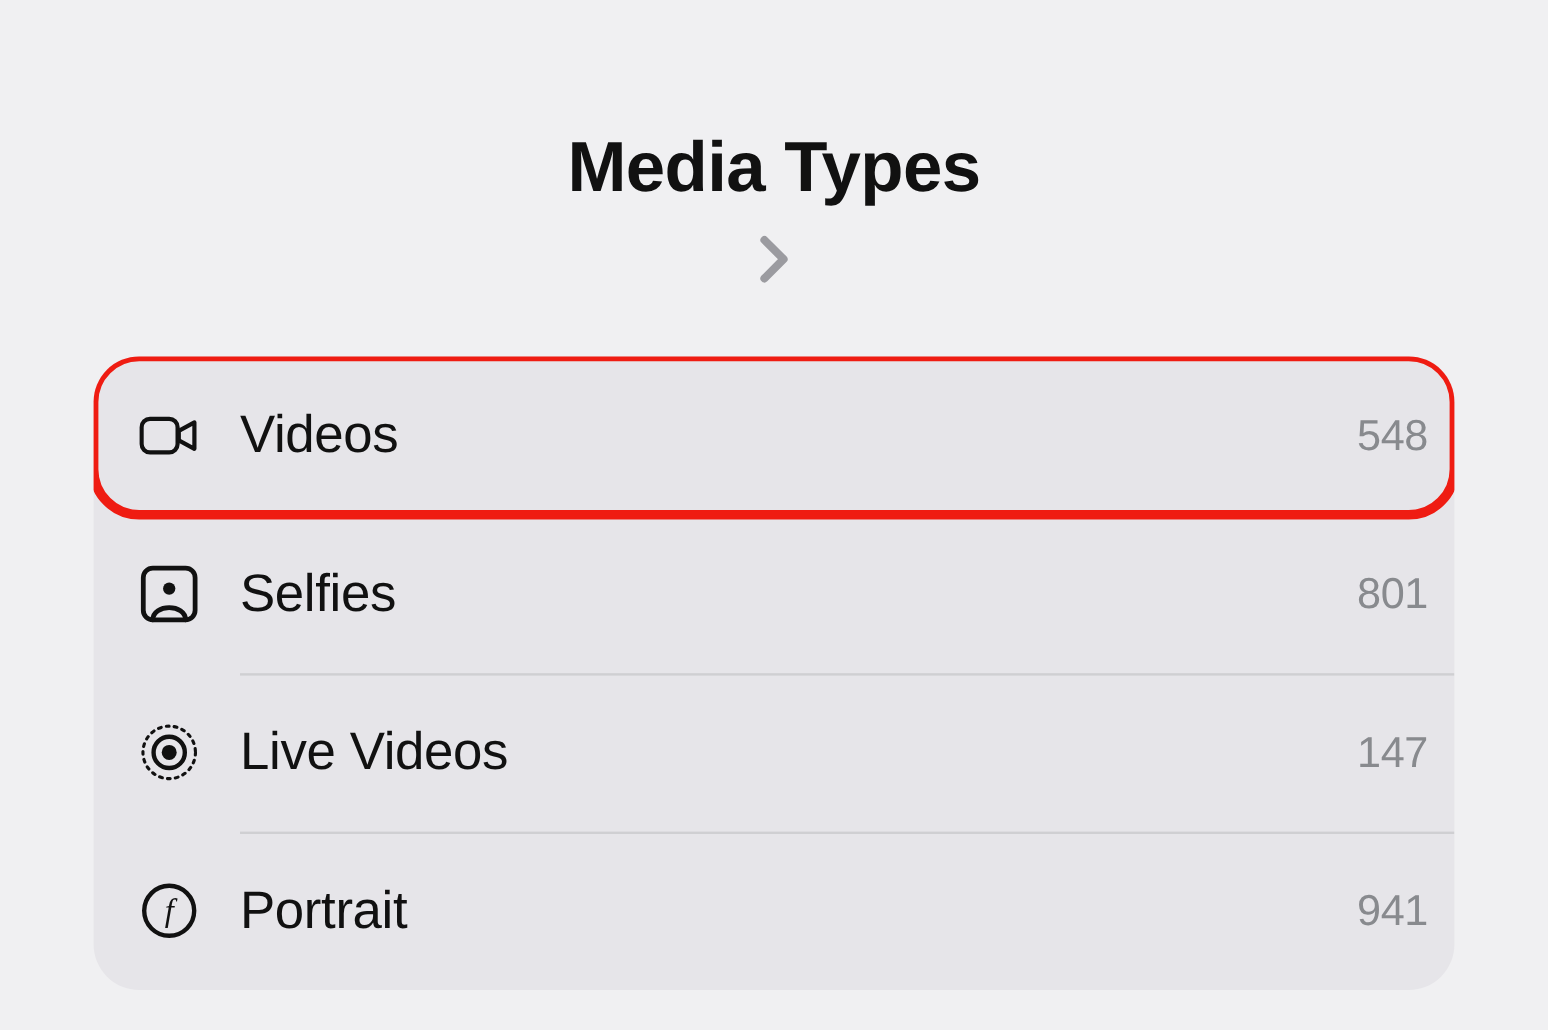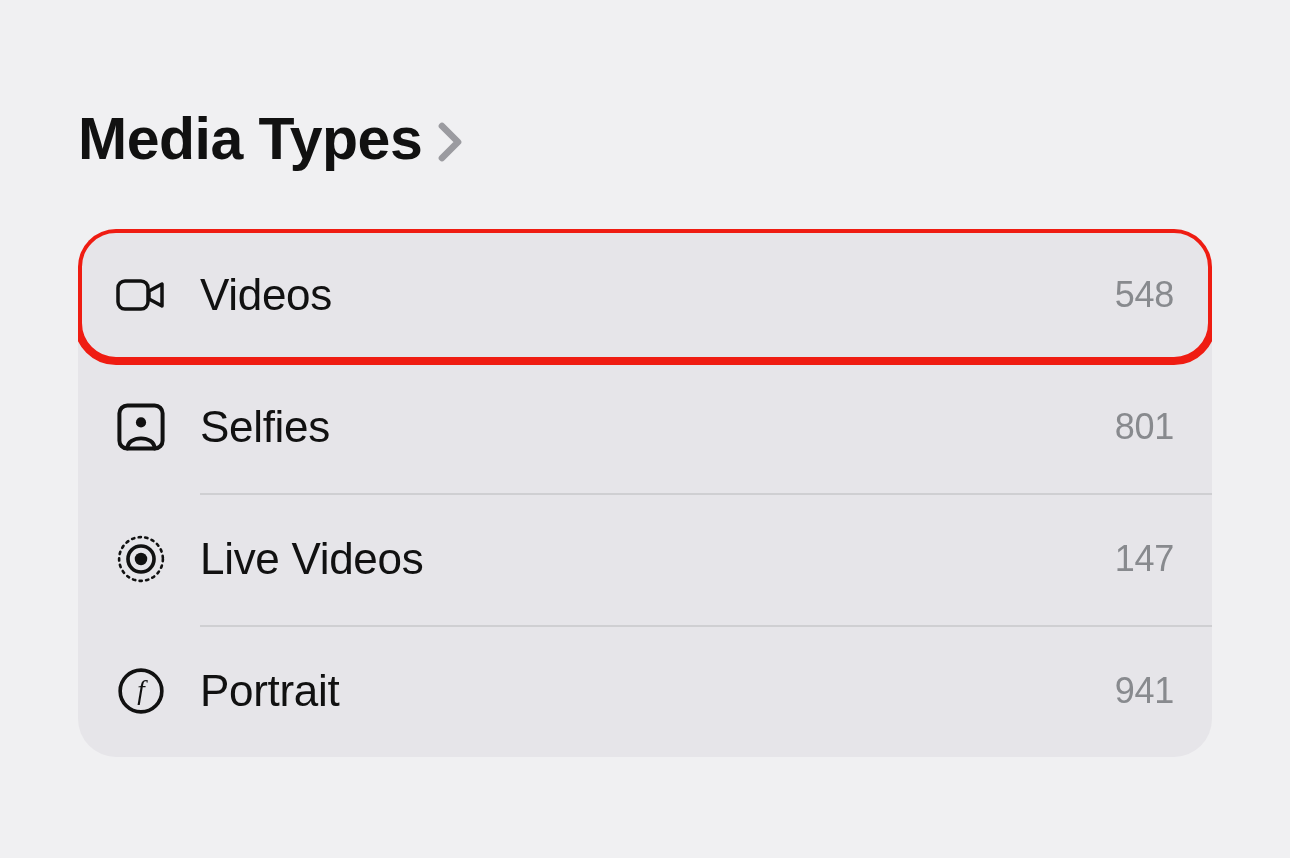--- a/index.html
+++ b/index.html
@@ -15,20 +15,21 @@
   .section {
     padding: 105px 78px 0 78px;
   }
 
   .section-header {
     display: flex;
     align-items: center;
     gap: 14px;
     margin-bottom: 56px;
     cursor: pointer;
+    flex-direction: column;
   }
   .section-title {
     font-size: 59px;
     font-weight: 800;
     color: #111;
     letter-spacing: -0.5px;
   }
   .section-header svg {
     width: 28px;
     height: 40px;
@@ -38,21 +39,21 @@
   .list {
     background: #e6e5e9;
     border-radius: 38px;
     overflow: hidden;
   }
 
   .row {
     display: flex;
     align-items: center;
     height: 132px;
-    padding: 0 38px 0 38px;
+    padding: 0 22px 0 38px;
     position: relative;
     cursor: pointer;
   }
   .row .icon-wrap {
     width: 84px;
     display: flex;
     align-items: center;
     justify-content: flex-start;
     flex-shrink: 0;
   }

